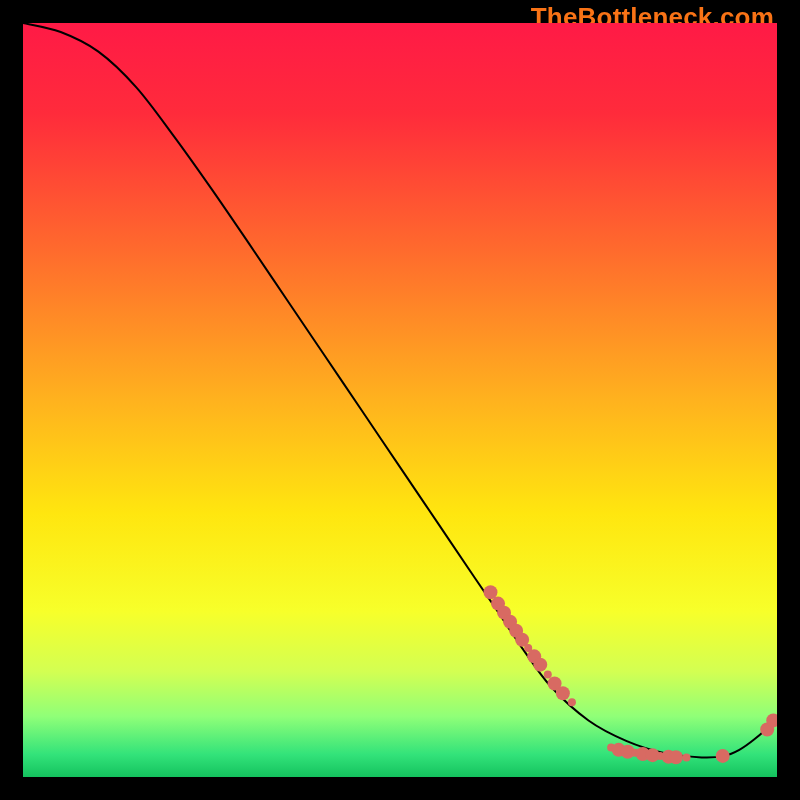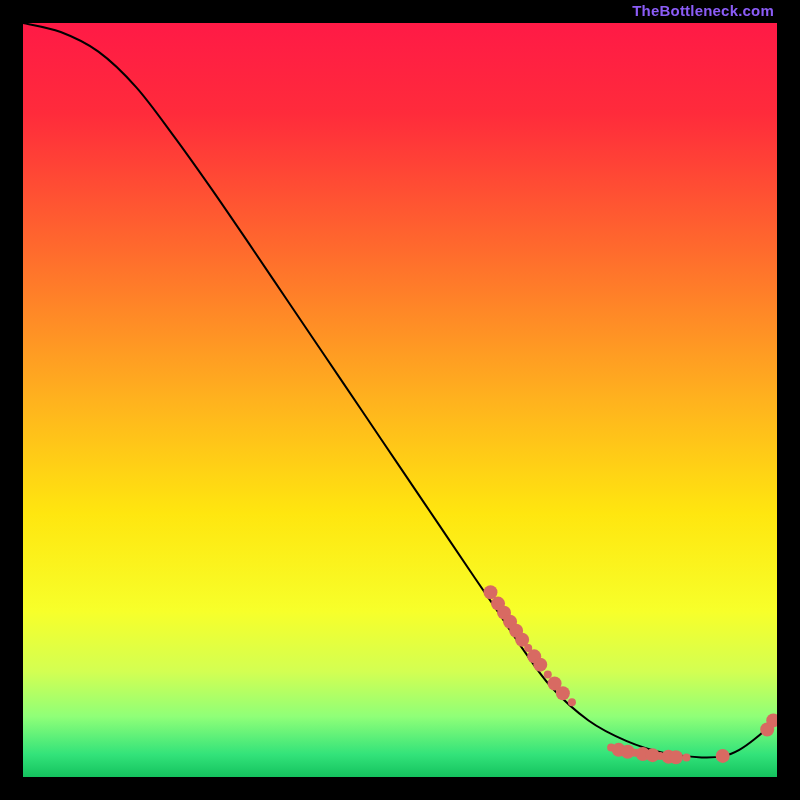--- a/index.html
+++ b/index.html
@@ -21,23 +21,23 @@
     top: 23px;
     width: 754px;
     height: 754px;
     overflow: hidden;
   }
   .watermark {
     position: absolute;
     top: 2px;
     right: 26px;
     font-family: Arial, Helvetica, sans-serif;
-    font-size: 15px;
+    font-size: 26px;
     font-weight: bold;
-    color: #8b5cf6;
+    color: #f97316;
     letter-spacing: 0.2px;
     user-select: none;
   }
   svg { display: block; }
 </style>
 </head>
 <body>
 
 <div class="wrap">
   <div class="watermark">TheBottleneck.com</div>

